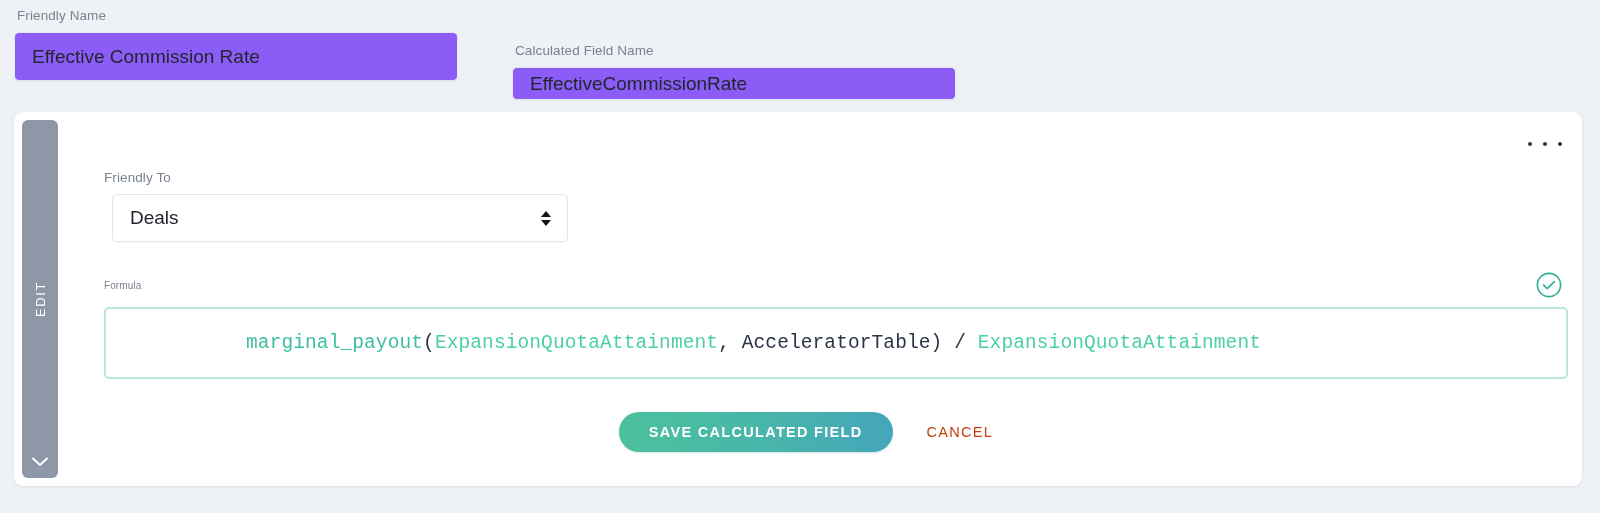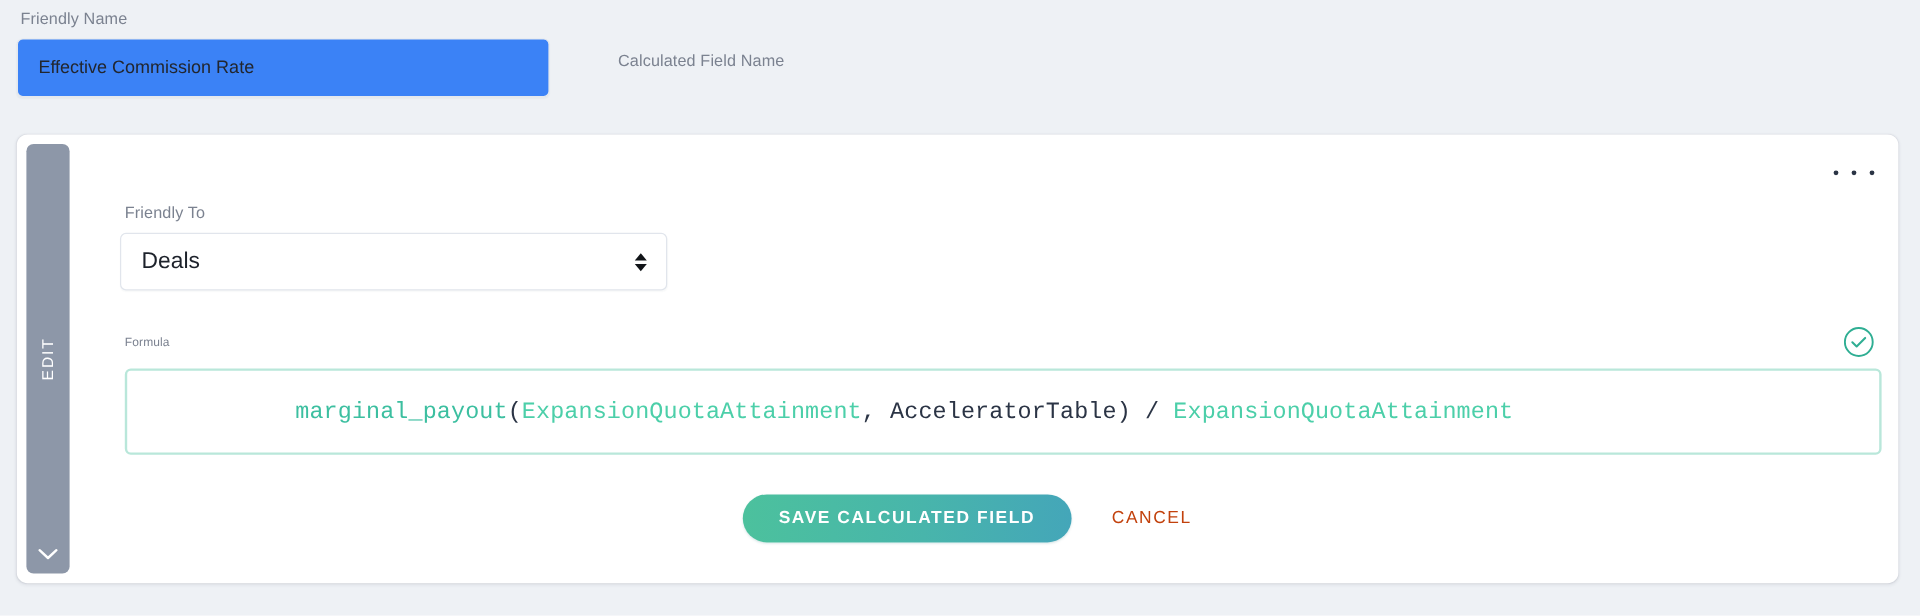--- a/index.html
+++ b/index.html
@@ -42,27 +42,27 @@
     color: #7b8290;
     letter-spacing: 0.1px;
     padding-left: 3px;
     padding-top: 8px;
     padding-bottom: 8px;
     line-height: 16px;
   }
 
   .text-input {
     height: 49px;
-    background: #3b82f6;
+    background: #8b5cf6;
     border: 1px solid #e4e8ee;
     border-radius: 5px;
     display: flex;
     align-items: center;
     padding-left: 17px;
-    font-size: 15px;
+    font-size: 19px;
     color: #22262e;
     font-family: "Liberation Sans", sans-serif;
     box-shadow: 0 1px 1px rgba(40,50,70,0.035);
     width: 100%;
   }
 
   
   .card {
     position: absolute;
     left: 14px;
@@ -141,21 +141,21 @@
     position: absolute;
     left: 14px;
     top: 58px;
     font-size: 13.5px;
     color: #7b8290;
     letter-spacing: 0.1px;
   }
 
   .select-wrap {
     position: absolute;
-    left: 10px;
+    left: 22px;
     top: 82px;
     width: 456px;
     height: 48px;
   }
 
   .select-box {
     width: 100%;
     height: 100%;
     background: #ffffff;
     border: 1px solid #e1e5ec;
@@ -285,20 +285,21 @@
 
   <div class="name-row">
 
     <div class="field-group friendly">
       <div class="field-label">Friendly Name</div>
       <div class="text-input" placeholder="Friendly Name">Effective Commission Rate</div>
     </div>
 
     <div class="field-group calcname">
       <div class="field-label">Calculated Field Name</div>
+      <div class="text-input" placeholder="Calculated Field Name">EffectiveCommissionRate</div>
     </div>
 
   </div>
 
   <div class="card">
 
     <div class="edit-tab">
       <span class="edit-tab-label">EDIT</span>
       <span class="edit-tab-chevron">
         <svg width="18" height="12" viewBox="0 0 18 12" fill="none" aria-hidden="true">

